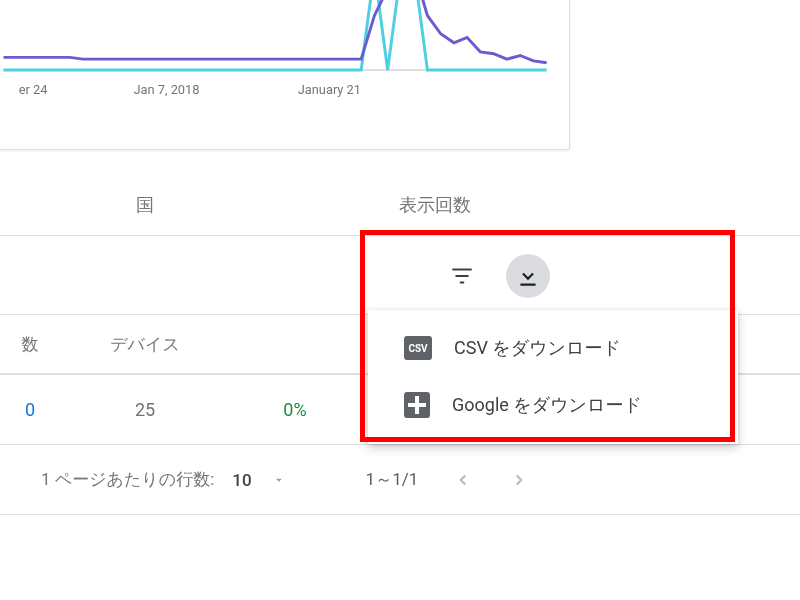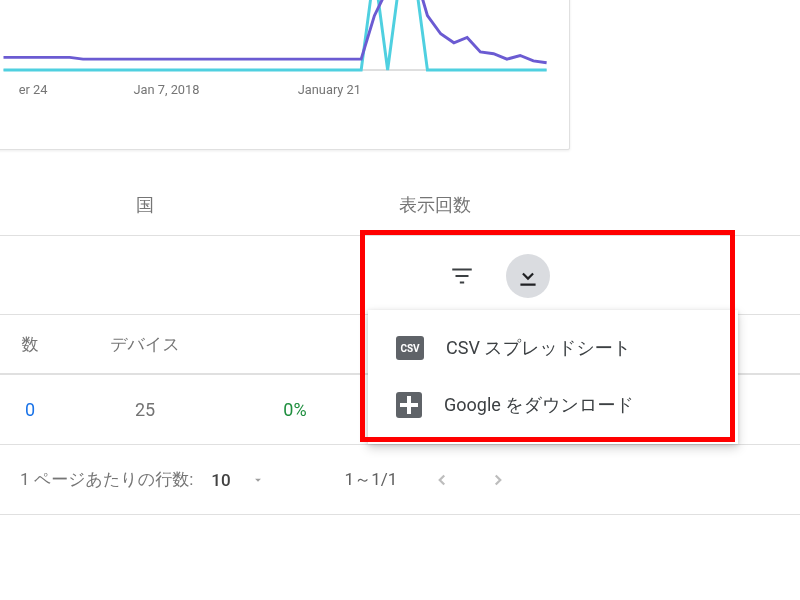--- a/index.html
+++ b/index.html
@@ -106,20 +106,21 @@
   
   .pager {
     position: absolute;
     left: 0; right: 0; top: 445px;
     height: 70px;
     display: flex;
     align-items: center;
     color: #757575;
     font-size: 17px;
     border-bottom: 1px solid #e0e0e0;
+    padding-left: 21px;
   }
   .pager .label { margin-left: 20px; margin-right: 18px; }
   .pager .rows-select {
     display: inline-flex; align-items: center;
     color: #424242; font-weight: 500;
     cursor: pointer; gap: 20px;
   }
   .pager .range { margin-left: 80px; color: #616161; text-align: center; }
   .pager .nav { margin-left: 30px; display: flex; gap: 26px; }
   .chev { cursor: pointer; width: 30px; height: 30px; display:flex;align-items:center;justify-content:center; color:#bdbdbd; }
@@ -132,21 +133,21 @@
     width: 370px;
     background: #fff;
     box-shadow: 0 4px 10px rgba(0,0,0,0.18), 0 1px 4px rgba(0,0,0,0.12);
     padding: 10px 0;
     z-index: 10;
   }
   .dl-item {
     display: flex;
     align-items: center;
     gap: 22px;
-    padding: 16px 28px;
+    padding: 16px 36px;
     font-size: 18px;
     color: #3c4043;
     cursor: pointer;
   }
   .dl-icon {
     width: 28px; height: 24px;
     background: #5f6368;
     border-radius: 3px;
     color: #fff;
     font-size: 10px;
@@ -243,21 +244,21 @@
       <svg width="18" height="18" viewBox="0 0 24 24">
           <path d="M9 6l6 6-6 6" fill="none" stroke="#bdbdbd" stroke-width="3"></path>
         </svg>
     </span>
   </span>
 </div>
 
 <div class="dl-menu">
   <div class="dl-item">
     <span class="dl-icon">CSV</span>
-    <span>CSV スプレッドシート</span>
+    <span>CSV をダウンロード</span>
   </div>
   <div class="dl-item">
     <span class="dl-icon sheet"></span>
     <span>Google をダウンロード</span>
   </div>
 </div>
 
 <div class="annot box1"></div>
 
 </body></html>

